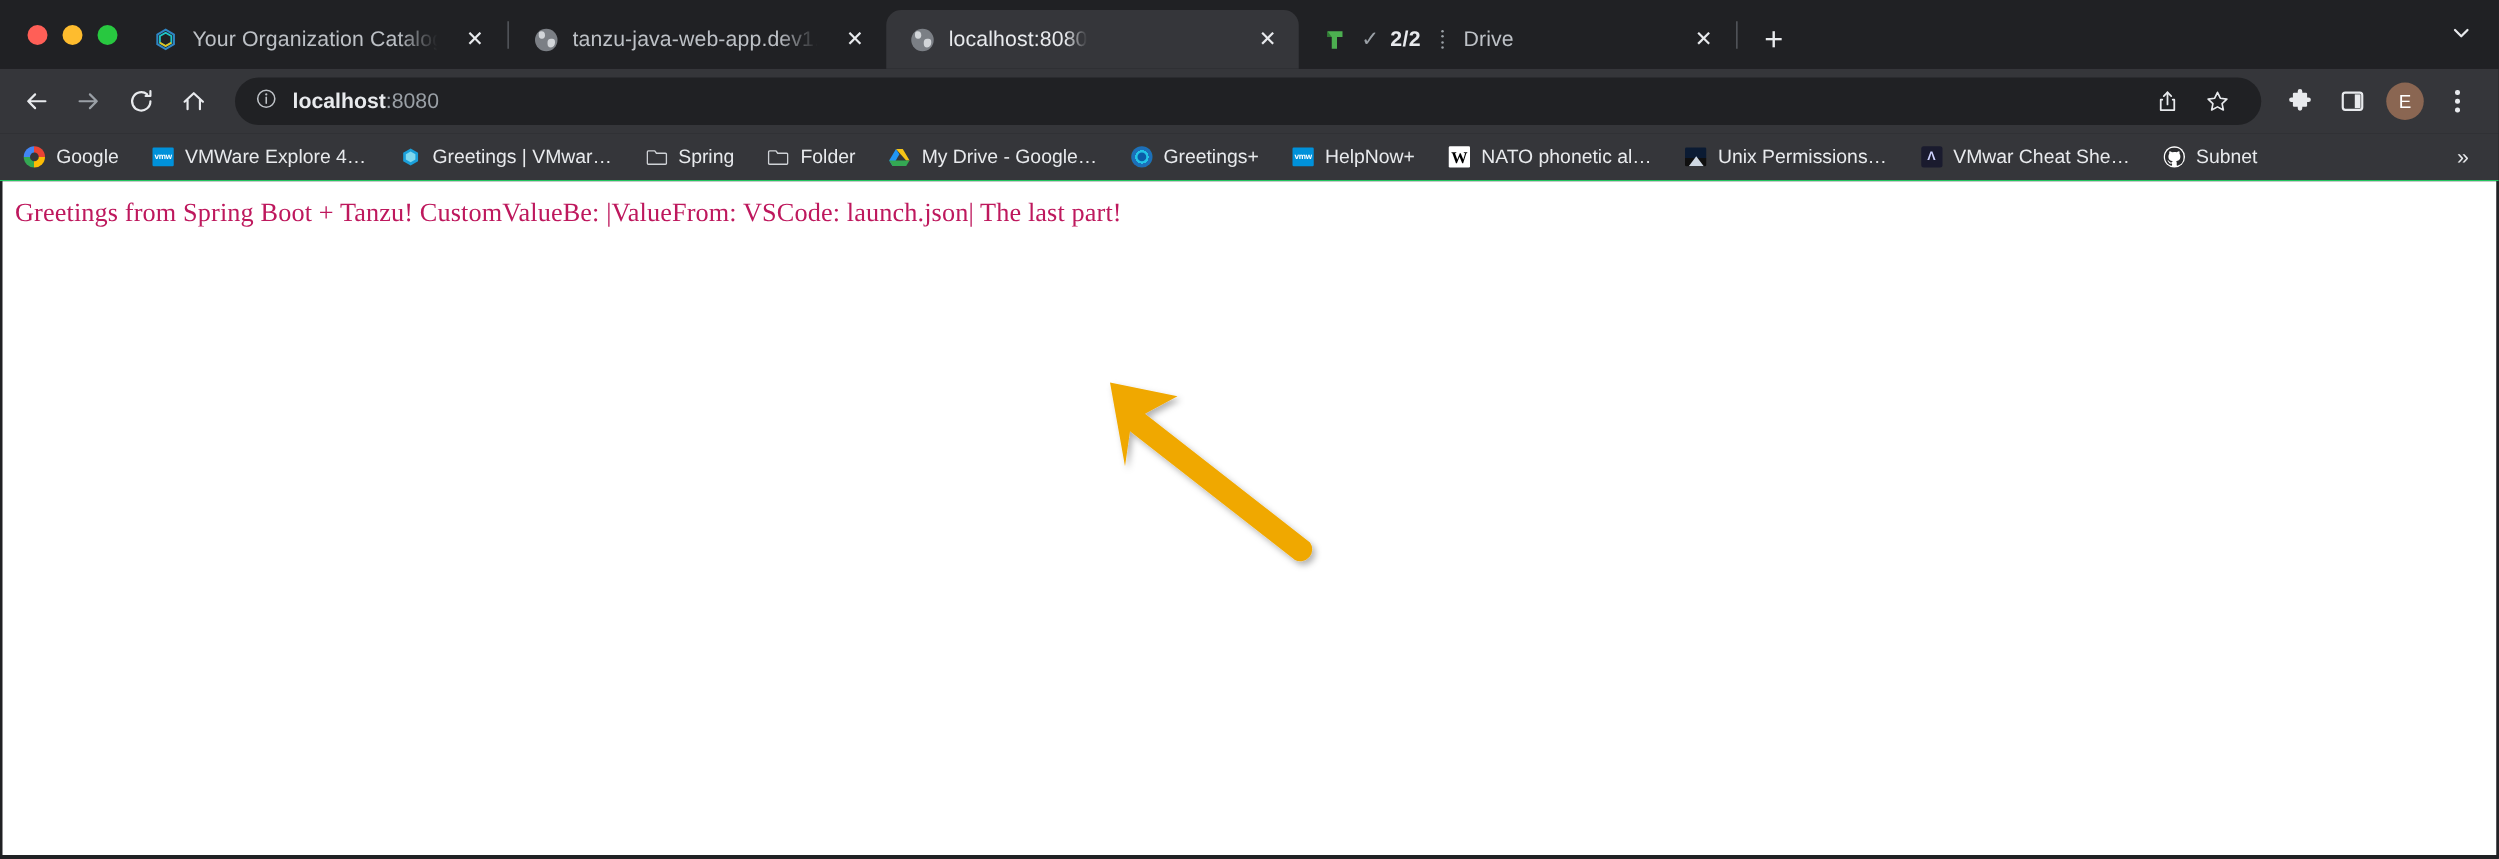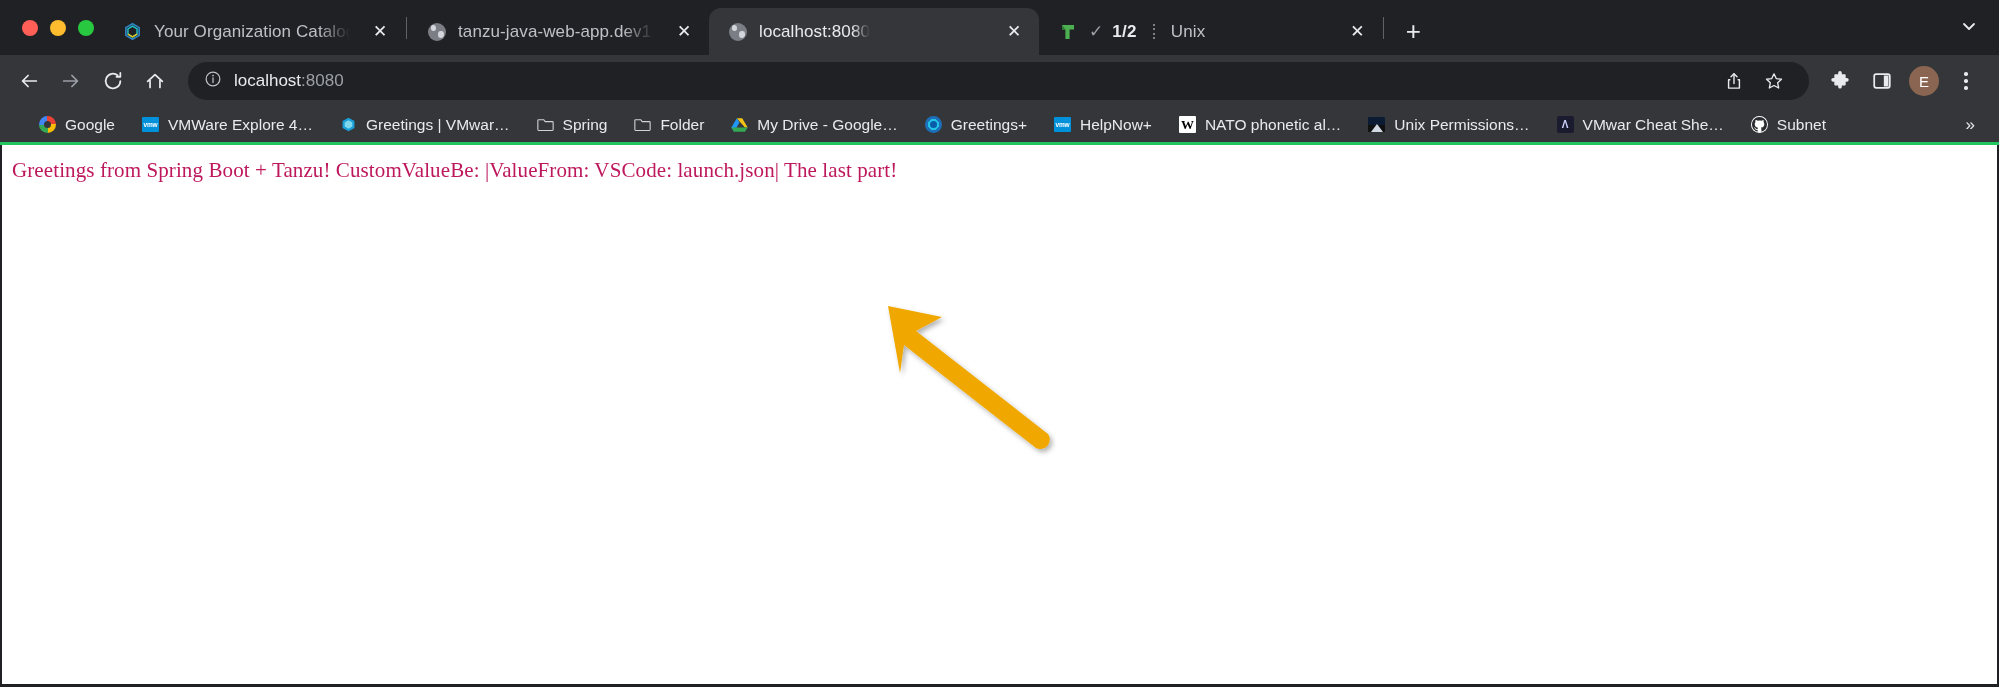--- a/index.html
+++ b/index.html
@@ -145,42 +145,42 @@
     margin: 0 8px 0 10px;
     gap: 12px;
     min-width: 0;
   }
   .omnibox .url {
     font-size: 17px;
     color: #9aa0a6;
     white-space: nowrap;
     overflow: hidden;
   }
-  .omnibox .url .host { color: #e8eaed; }
+  .omnibox .url .host { color: #e8eaed; font-weight: bold; }
   .omni-actions { display: flex; align-items: center; gap: 2px; margin-left: auto; }
   .avatar {
     width: 30px; height: 30px; border-radius: 50%;
     background: #8a6652;
     color: #fff; font-size: 15px; font-weight: 500;
     display: flex; align-items: center; justify-content: center;
     margin: 0 4px;
   }
   .kebab { display: flex; flex-direction: column; gap: 3.5px; align-items: center; }
   .kebab i { width: 3.5px; height: 3.5px; background: #e8eaed; border-radius: 50%; display:block; }
 
   
   .bookmarks {
     height: 38px;
     background: #35363a;
     display: flex;
     align-items: center;
-    padding: 0 16px 0 30px;
+    padding: 0 16px 0 10px;
     gap: 0px;
     flex: 0 0 38px;
-    border-bottom: 3px solid #22c55e;
+    border-bottom: 1px solid #22c55e;
   }
   .bm {
     display: flex; align-items: center; gap: 9px;
     padding: 5px 9px;
     border-radius: 5px;
     color: #e8eaed;
     font-size: 15.5px;
     white-space: nowrap;
     margin-right: 9px;
   }
@@ -328,29 +328,29 @@
 
       <div class="tab tilt-tab">
         <span class="tab-favicon">
           <svg width="20" height="20" viewBox="0 0 20 20">
             <path d="M4 3 L16 3 L16 7.5 L11.6 7.5 L11.6 17 L7.4 17 L7.4 7.5 L4 7.5 Z" fill="#4caf50"></path>
             <path d="M4 3 L7.4 7.5 L4 7.5 Z" fill="#2f7a33"></path>
           </svg>
         </span>
         <span class="tilt-meta">
           <span class="check">✓</span>
-          <span class="count">1/2</span>
+          <span class="count">2/2</span>
         </span>
         <span class="dotted-div">
           <i></i>
             <i></i>
             <i></i>
             <i></i>
         </span>
-        <span class="tab-title">Unix</span>
+        <span class="tab-title">Drive</span>
         <span class="tab-close" style="margin-left:128px;">✕</span>
       </div>
 
       <div class="tab-sep"></div>
 
       <div class="new-tab-btn">+</div>
     </div>
 
     <div class="tabstrip-right">
       <span class="chev-down">

